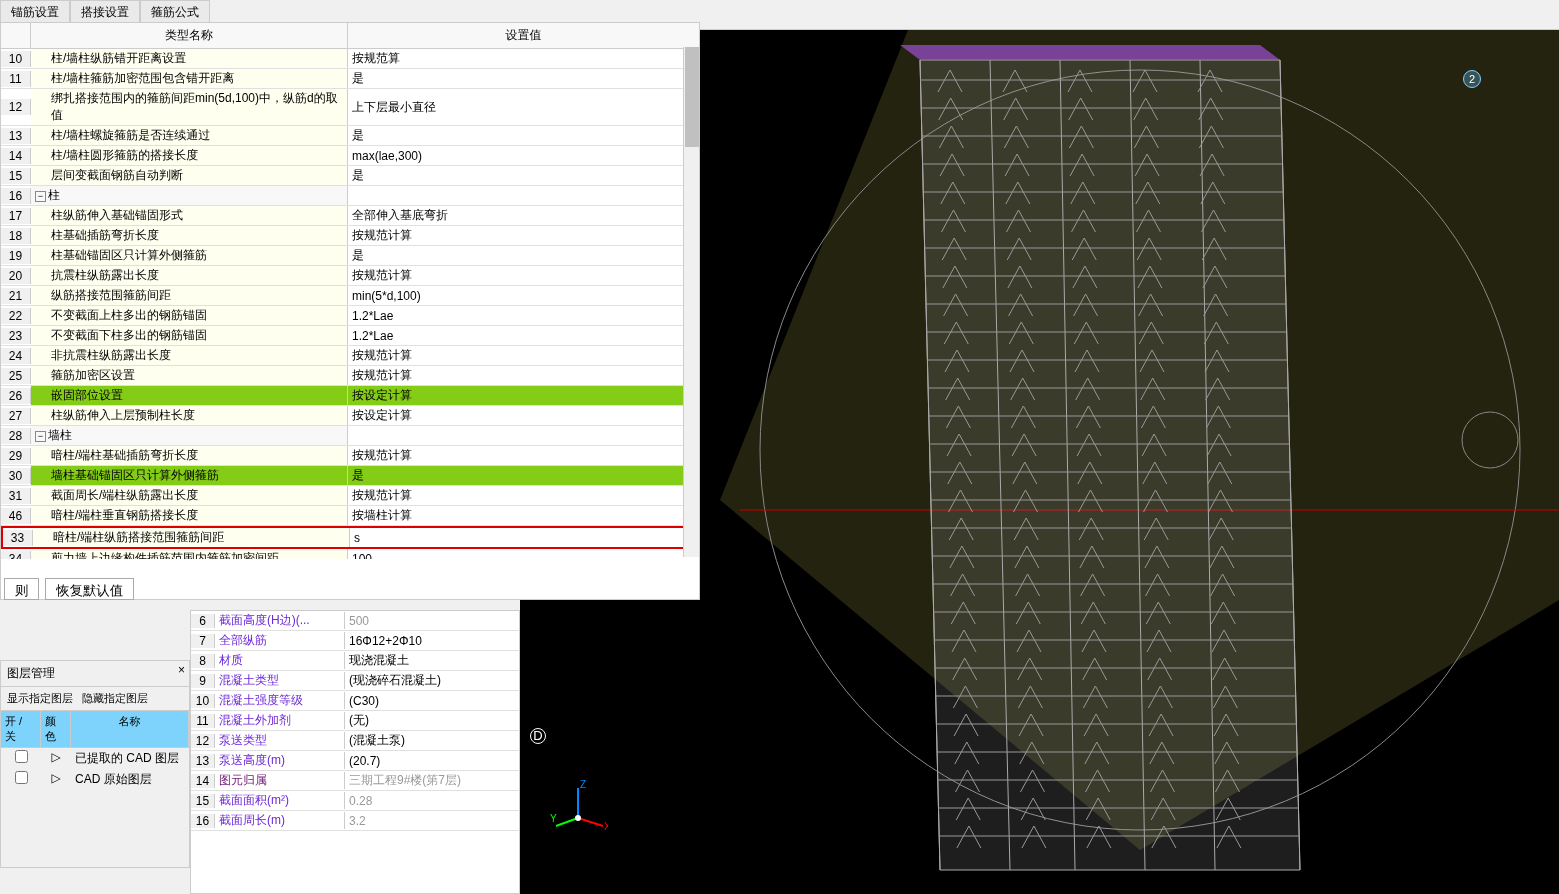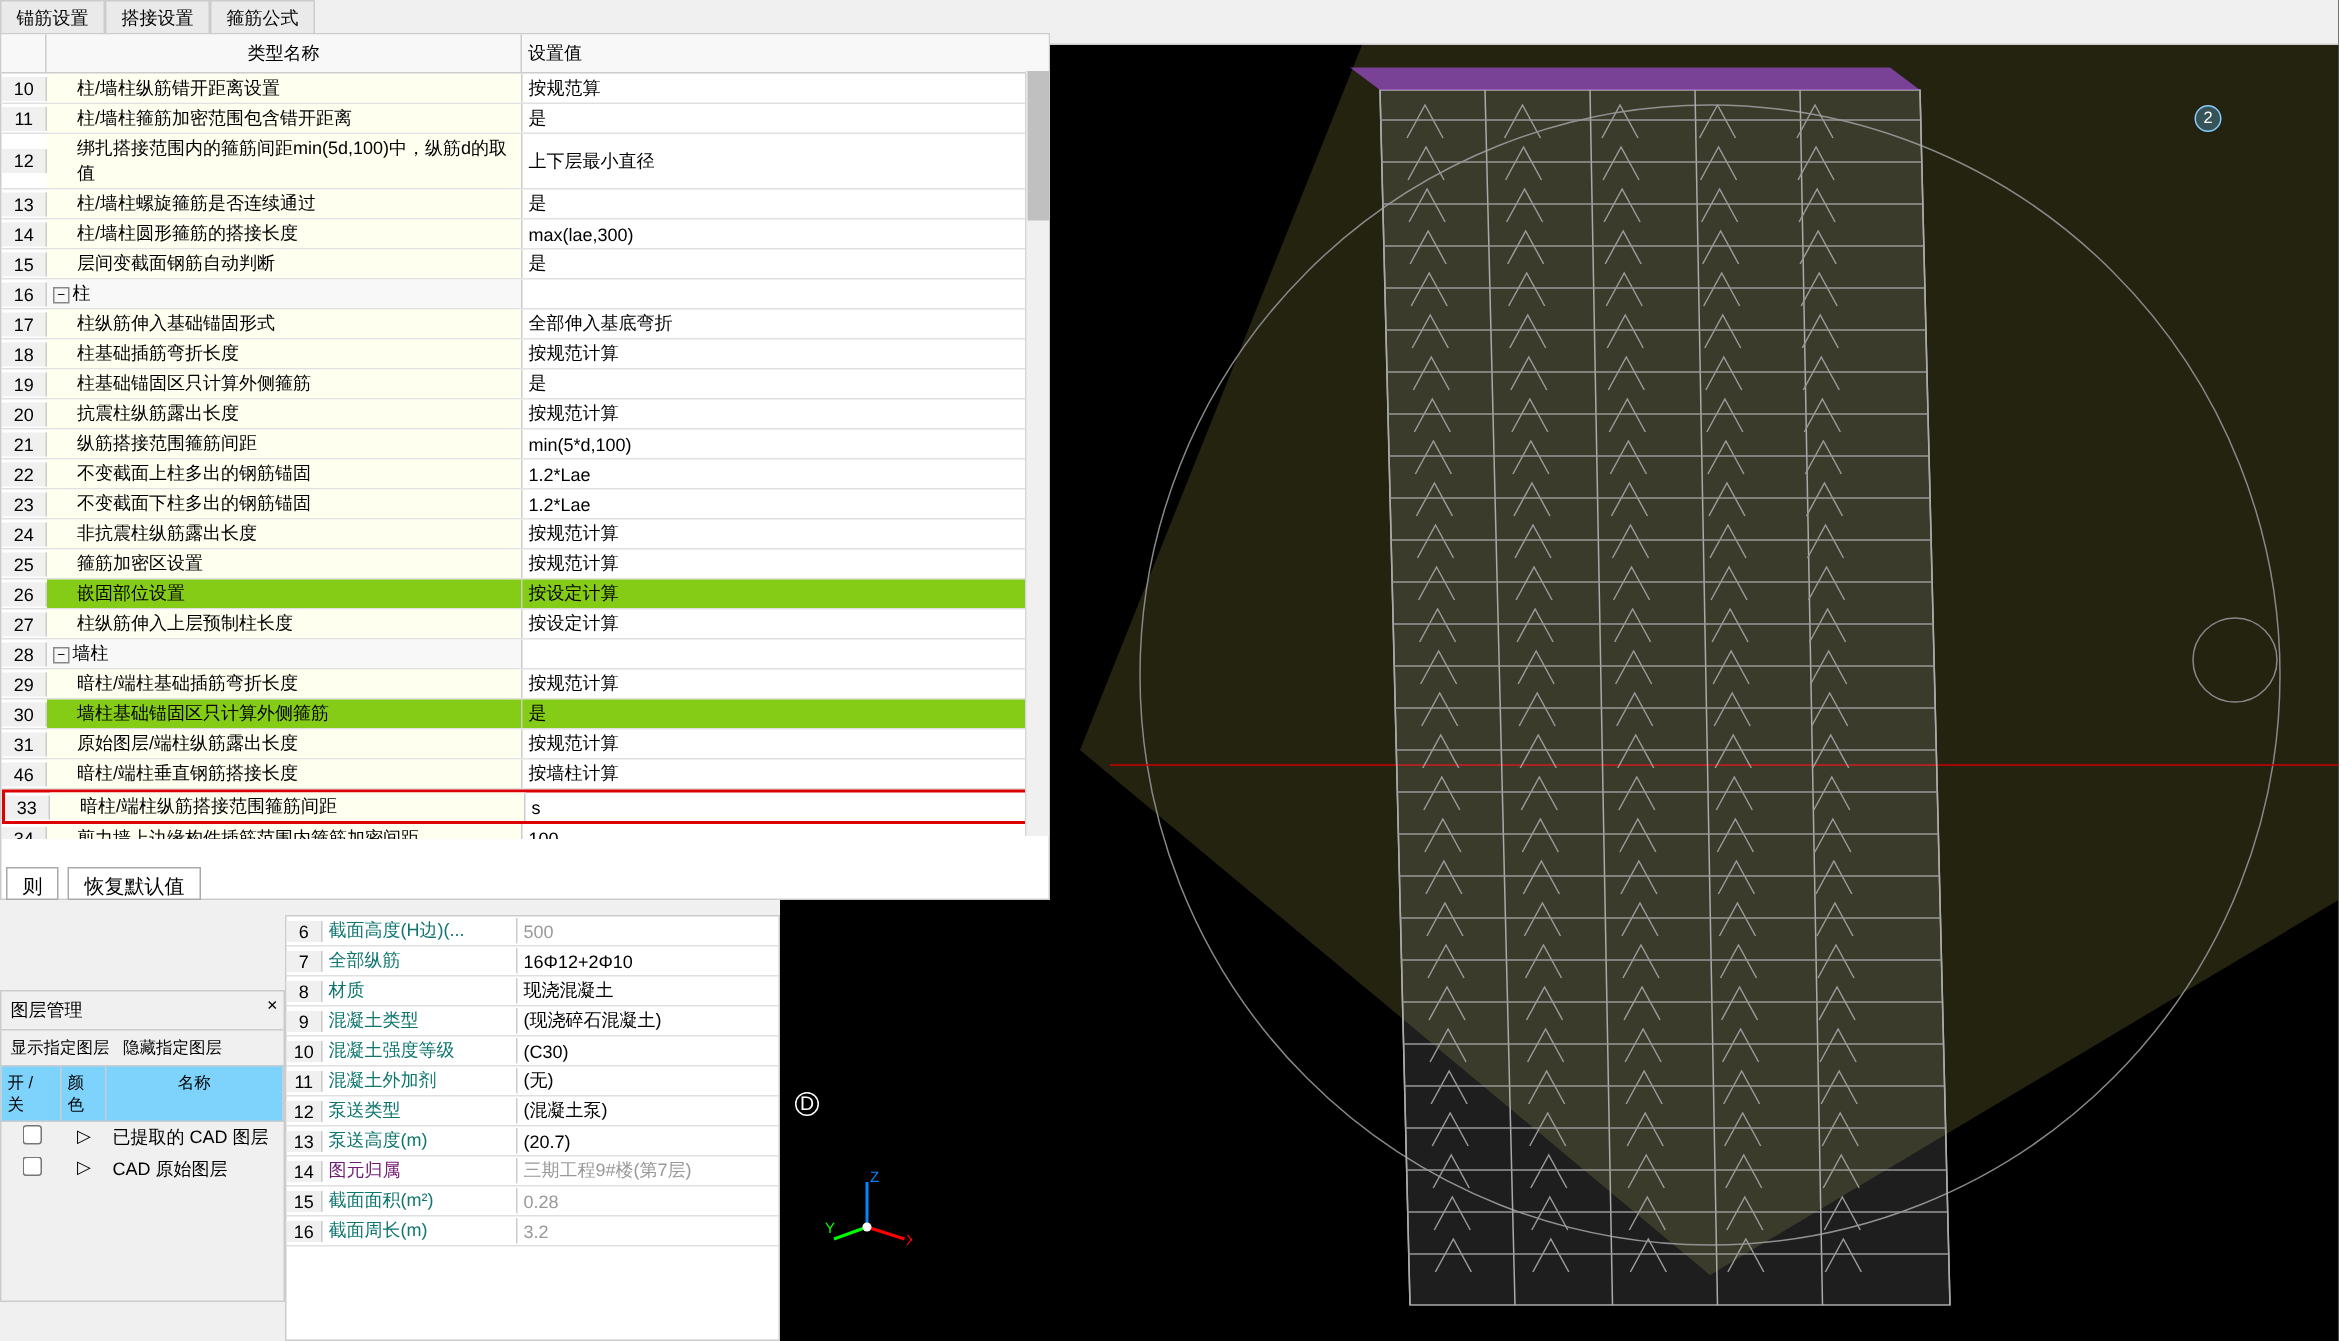--- a/index.html
+++ b/index.html
@@ -5,21 +5,21 @@
 * { box-sizing: border-box; margin: 0; padding: 0; }
 body { font-family: "Microsoft YaHei", sans-serif; font-size: 12px; background: #f0f0f0; width: 1559px; height: 894px; overflow: hidden; position: relative; }
 
 .tabs { display: flex; background: #f0f0f0; border-bottom: 1px solid #ccc; height: 30px; }
 .tab { padding: 3px 10px; border: 1px solid #ccc; border-bottom: none; background: #eaeaea; cursor: pointer; margin-right: 0px; }
 
 .main-panel { position: absolute; left: 0; top: 22px; width: 700px; height: 578px; background: #fff; border: 1px solid #ccc; }
 .table-header { display: flex; background: #f8f8f8; border-bottom: 1px solid #ccc; }
 .th-num { width: 30px; border-right: 1px solid #ccc; }
 .th-name { width: 317px; text-align: center; padding: 4px; border-right: 1px solid #ccc; }
-.th-val { flex: 1; text-align: left; padding: 4px; }
+.th-val { flex: 1; text-align: center; padding: 4px; }
 
 .table-body { height: 510px; overflow-y: auto; }
 .row { display: flex; border-bottom: 1px solid #e0e0e0; min-height: 19px; align-items: center; }
 .row.yellow .cell-val, .row.yellow .cell-name { background: #84cc16; }
 .row.highlighted { border: 2px solid #d00; }
 .cell-num { width: 30px; text-align: center; background: #f0f0f0; border-right: 1px solid #ccc; padding: 1px 0; }
 .cell-name { width: 317px; padding: 1px 4px 1px 14px; background: #fffff0; border-right: 1px solid #ccc; }
 .cell-name.indent { padding-left: 20px; }
 .cell-val { flex: 1; padding: 1px 4px; }
 .group-row .cell-name { background: #f8f8f8; padding-left: 4px; }
@@ -39,21 +39,21 @@
 .bl-th.color { width: 30px; }
 .bl-th.name { flex: 1; text-align: center; }
 .bl-row { display: flex; padding: 2px 0; }
 .bl-cell.onoff { width: 40px; text-align: center; }
 .bl-cell.color { width: 30px; text-align: center; }
 .bl-cell.name { flex: 1; padding-left: 4px; }
 
 .props-panel { position: absolute; left: 190px; top: 610px; width: 330px; height: 284px; background: #fff; border: 1px solid #ccc; }
 .prop-row { display: flex; border-bottom: 1px solid #e0e0e0; height: 20px; align-items: center; }
 .prop-num { width: 24px; text-align: center; background: #f0f0f0; border-right: 1px solid #ccc; }
-.prop-name { width: 130px; padding: 0 4px; border-right: 1px solid #ccc; color: #0f766e; }
+.prop-name { width: 130px; padding: 0 4px; border-right: 1px solid #ccc; color: #6d28d9; }
 .prop-name.nolink { color: #701a75; }
 .prop-val { flex: 1; padding: 0 4px; }
 .prop-val.gray { color: #999; }
 
 .viewport { position: absolute; left: 520px; top: 0; width: 1039px; height: 894px; background: #000; z-index: -1; }
 .viewport svg { width: 100%; height: 100%; }
 
 .scrollbar { position: absolute; right: 0; top: 24px; width: 16px; height: 510px; background: #f0f0f0; border-left: 1px solid #ccc; }
 .scroll-thumb { position: absolute; top: 0; width: 14px; height: 100px; background: #c0c0c0; left: 1px; }
 
@@ -177,21 +177,21 @@
         <div class="cell-name indent">暗柱/端柱基础插筋弯折长度</div>
         <div class="cell-val">按规范计算</div>
       </div>
       <div class="row yellow">
         <div class="cell-num">30</div>
         <div class="cell-name indent">墙柱基础锚固区只计算外侧箍筋</div>
         <div class="cell-val">是</div>
       </div>
       <div class="row">
         <div class="cell-num">31</div>
-        <div class="cell-name indent">原始图层/端柱纵筋露出长度</div>
+        <div class="cell-name indent">截面周长/端柱纵筋露出长度</div>
         <div class="cell-val">按规范计算</div>
       </div>
       <div class="row">
         <div class="cell-num">46</div>
         <div class="cell-name indent">暗柱/端柱垂直钢筋搭接长度</div>
         <div class="cell-val">按墙柱计算</div>
       </div>
       <div class="row highlighted">
         <div class="cell-num">33</div>
         <div class="cell-name indent">暗柱/端柱纵筋搭接范围箍筋间距</div>

